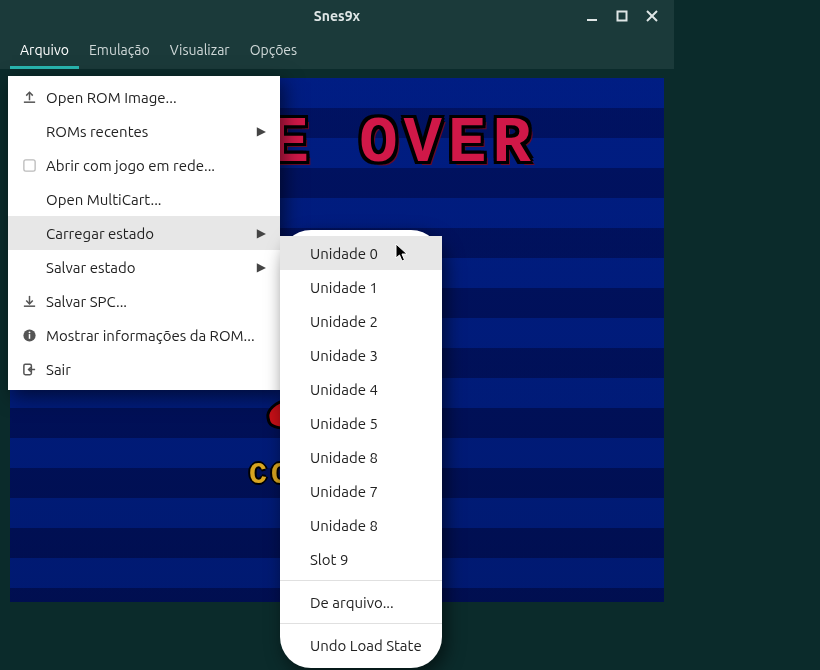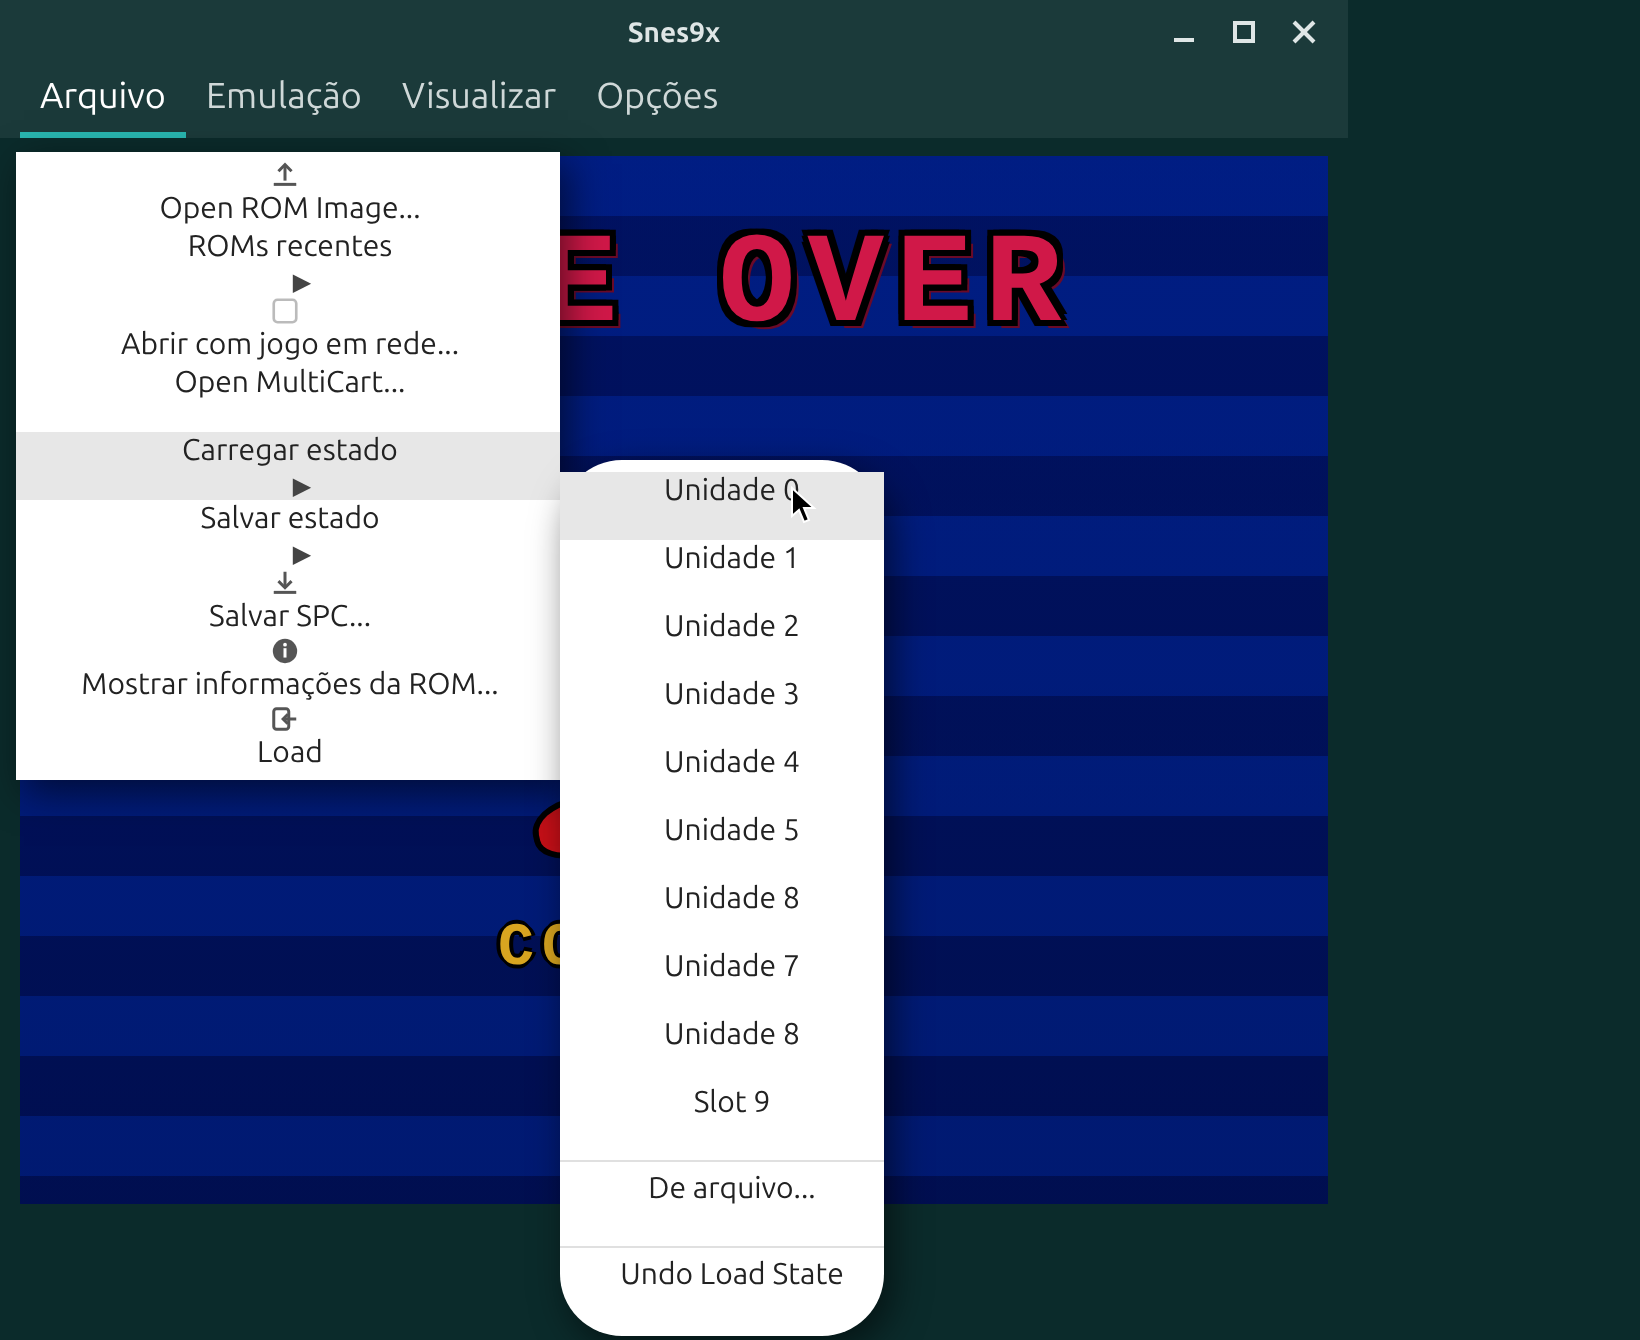--- a/index.html
+++ b/index.html
@@ -20,21 +20,21 @@
   .titlebar .controls { position:absolute; right:6px; top:0; height:32px; display:flex; align-items:center; gap:14px; padding:0 8px;}
   .titlebar .controls span { width:16px; height:16px; display:flex; align-items:center; justify-content:center; color:#dfe6e6; font-size:14px;}
   .ctrl-svg { width:12px; height:12px; stroke:#dfe6e6; stroke-width:2; fill:none; }
 
   
   .menubar {
     height:38px; background:#1b3a3a; display:flex; align-items:flex-end;
     padding:0 10px; gap:0; border-bottom:1px solid #0b2b2b;
   }
   .menubar .item {
-    color:#cfd8d8; font-size:18px; padding:8px 10px 8px 10px; cursor:default;
+    color:#cfd8d8; font-size:14px; padding:8px 10px 8px 10px; cursor:default;
     border-bottom:3px solid transparent;
   }
   .menubar .item.active { color:#fff; border-bottom:3px solid #29b6b0; }
 
   
   .game {
     position:absolute; left:10px; right:10px; top:78px; bottom:68px;
     background: linear-gradient(#001060,#000838);
     overflow:hidden;
   }
@@ -83,21 +83,21 @@
   .antenna{position:absolute; top:-6px; left:54px; width:22px; height:22px; background:#c81018; border:3px solid #000; border-radius:50%;}
 
   
   .dropdown {
     position:absolute; background:#fff; color:#222;
     box-shadow: 4px 6px 18px rgba(0,0,0,.55);
     font-size:15px; padding:4px 0;
   }
   .dropdown .row {
     display:flex; align-items:center; height:34px;
-    padding:0 14px 0 10px; white-space:nowrap; cursor:default;flex-direction:column;
+    padding:0 14px 0 10px; white-space:nowrap; cursor:default;
   }
   .dropdown .row:hover, .dropdown .row.hover { background:#e7e7e7;justify-content:space-between; }
   .dropdown .icon-slot{ width:22px; display:flex; align-items:center; justify-content:center; color:#555;}
   .dropdown .label { flex:1; padding-left:6px;}
   .dropdown .arrow { color:#444; font-size:12px; padding-left:18px;}
   .menu-icon-svg { width:15px; height:15px; }
 
   .menu1 { left:8px; top:76px; width:272px; }
   .menu2 { left:280px; top:230px; width:162px; padding:6px 0;border-radius:31px;}
   .menu2 .row { height:34px; padding:0 20px 0 24px;}
@@ -223,21 +223,21 @@
       <span class="label">Mostrar informações da ROM...</span>
     </div>
     <div class="row">
       <span class="icon-slot">
         <svg class="menu-icon-svg" viewBox="0 0 16 16" fill="none" stroke="#555" stroke-width="1.6">
           <rect x="2" y="2.5" width="8" height="11" rx="1.5"></rect>
             <line x1="14" y1="8" x2="7" y2="8"></line>
             <polyline points="9.5,5.5 7,8 9.5,10.5"></polyline>
         </svg>
       </span>
-      <span class="label">Load</span>
+      <span class="label">Sair</span>
     </div>
   </div>
 
   <div class="dropdown menu2">
     <div class="row hover">
         <span class="label">Unidade 0</span>
       </div>
     <div class="row">
         <span class="label">Unidade 1</span>
       </div>

